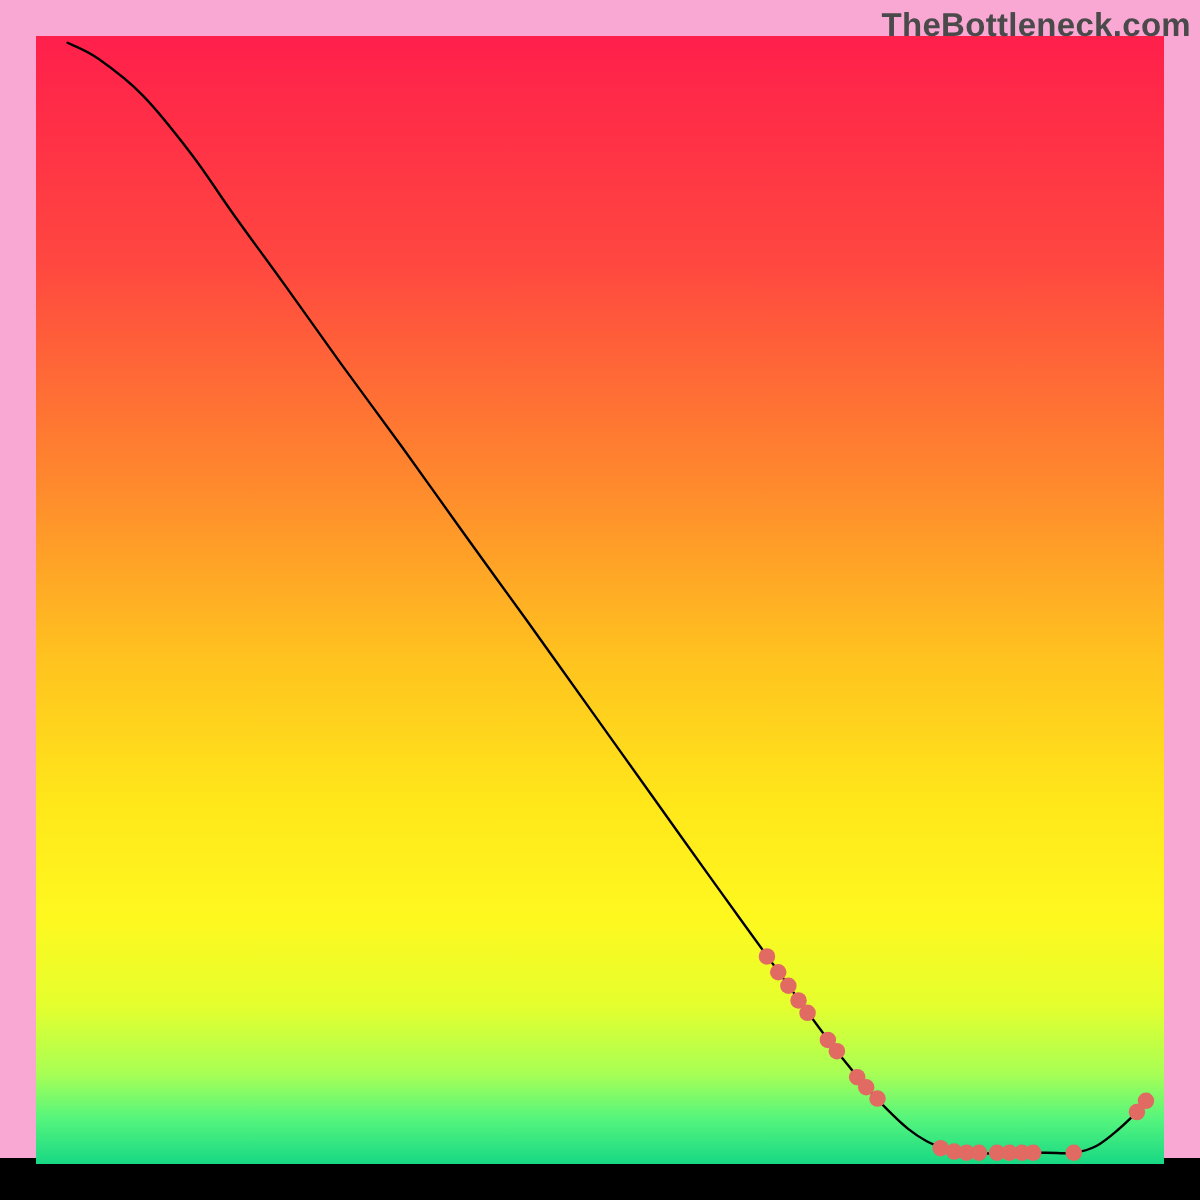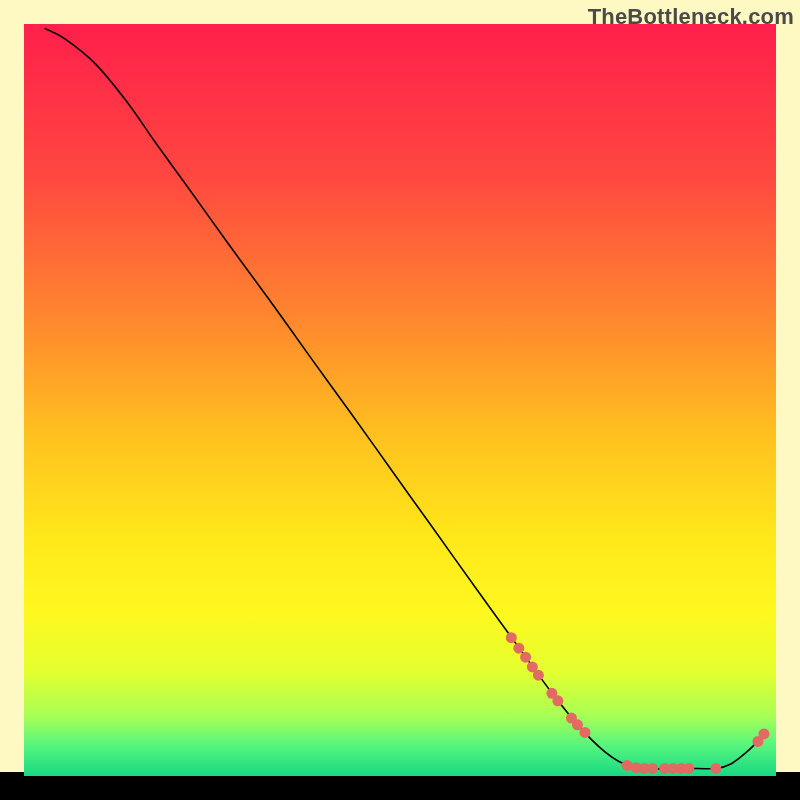--- a/index.html
+++ b/index.html
@@ -7,21 +7,21 @@
     width: 800px;
     height: 800px;
     background: #000;
     overflow: hidden;
     font-family: Arial, Helvetica, sans-serif;
   }
   .stage {
     position: relative;
     width: 800px;
     height: 772px;
-    background: #fef9c3;
+    background: #f9a8d4;
   }
   .watermark {
     position: absolute;
     top: 4px;
     right: 6px;
     font-size: 22px;
     font-weight: 600;
     color: #4a4a4a;
     letter-spacing: 0.2px;
     z-index: 5;

